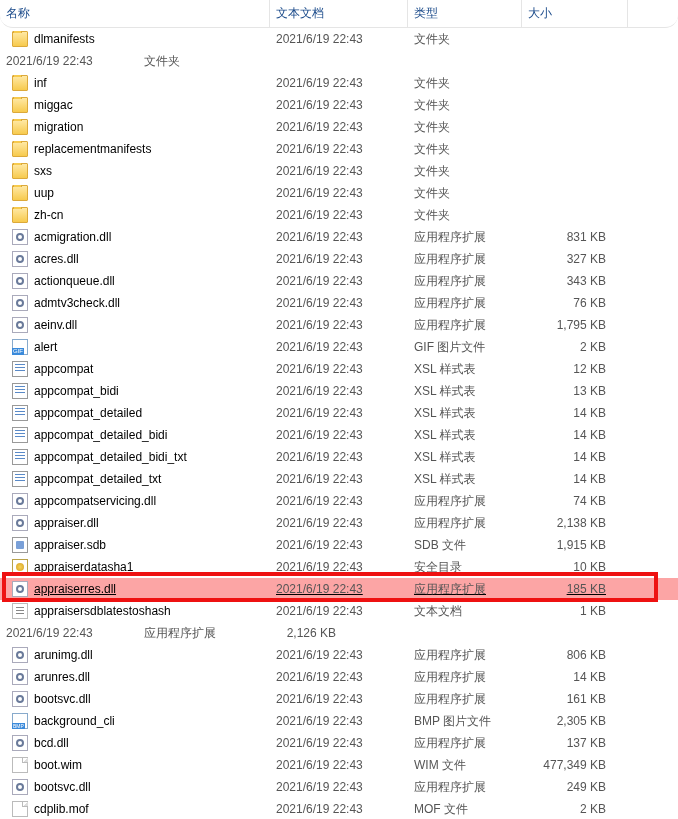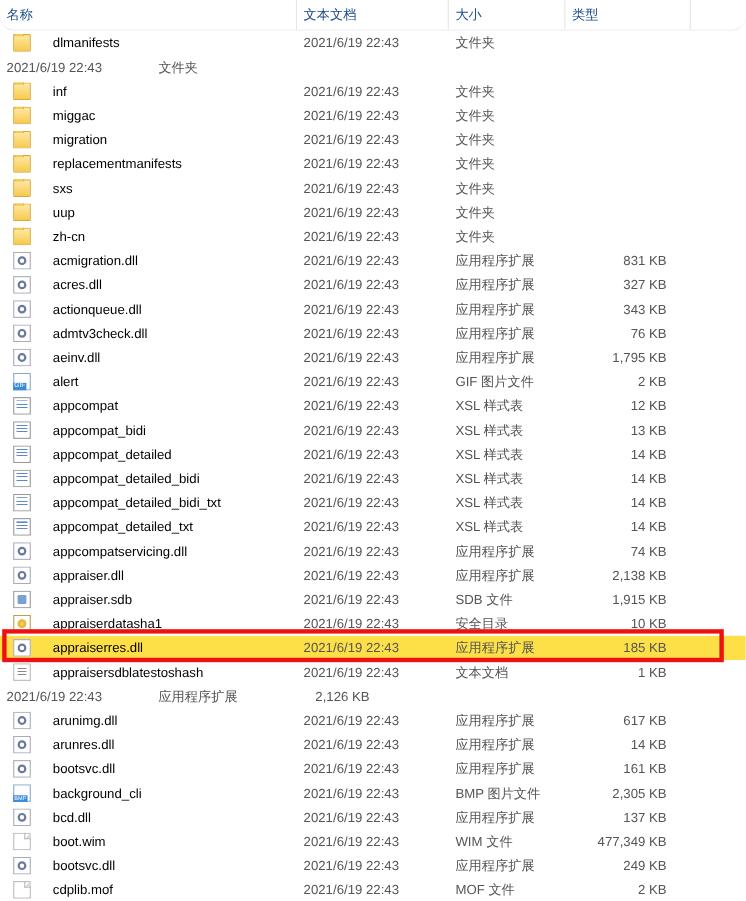--- a/index.html
+++ b/index.html
@@ -35,28 +35,29 @@
   .col-type { width: 114px; }
   .col-size { width: 106px; text-align: right; justify-content: flex-start; }
   .rows { }
   .row {
     display: flex;
     height: 22px;
     align-items: center;
     font-size: 12px;
   }
   .row.selected {
-    background: #fde047;
+    background: #fca5a5;
+    text-decoration: underline;
   }
   .row .c-name {
     width: 270px;
     display: flex;
     align-items: center;
     padding-left: 12px;
-    gap: 20px;
+    gap: 6px;
     white-space: nowrap;
     overflow: hidden;
   }
   .row .c-date {
     width: 138px;
     color: #555;
     padding-left: 6px;
   }
   .row .c-type {
     width: 114px;
@@ -213,22 +214,22 @@
     pointer-events: none;
   }
 </style>
 </head>
 <body>
 
 <div class="container">
   <div class="header">
     <div class="col col-name">名称</div>
     <div class="col col-date">文本文档</div>
+    <div class="col col-type">类型</div>
     <div class="col col-size">大小</div>
-    <div class="col col-type">类型</div>
   </div>
   <div class="rows" id="rows">
       <div class="row">
         <div class="c-name">
           <span class="icon icon-folder"></span>
           <span>dlmanifests</span>
         </div>
         <div class="c-date">2021/6/19 22:43</div>
         <div class="c-type">文件夹</div>
         <div class="c-size"></div>
@@ -468,21 +469,21 @@
         <div class="c-type">应用程序扩展</div>
         <div class="c-size">2,126 KB</div>
       </div>
       <div class="row">
         <div class="c-name">
           <span class="icon icon-dll"></span>
           <span>arunimg.dll</span>
         </div>
         <div class="c-date">2021/6/19 22:43</div>
         <div class="c-type">应用程序扩展</div>
-        <div class="c-size">617 KB</div>
+        <div class="c-size">806 KB</div>
       </div>
       <div class="row">
         <div class="c-name">
           <span class="icon icon-dll"></span>
           <span>arunres.dll</span>
         </div>
         <div class="c-date">2021/6/19 22:43</div>
         <div class="c-type">应用程序扩展</div>
         <div class="c-size">14 KB</div>
       </div>

